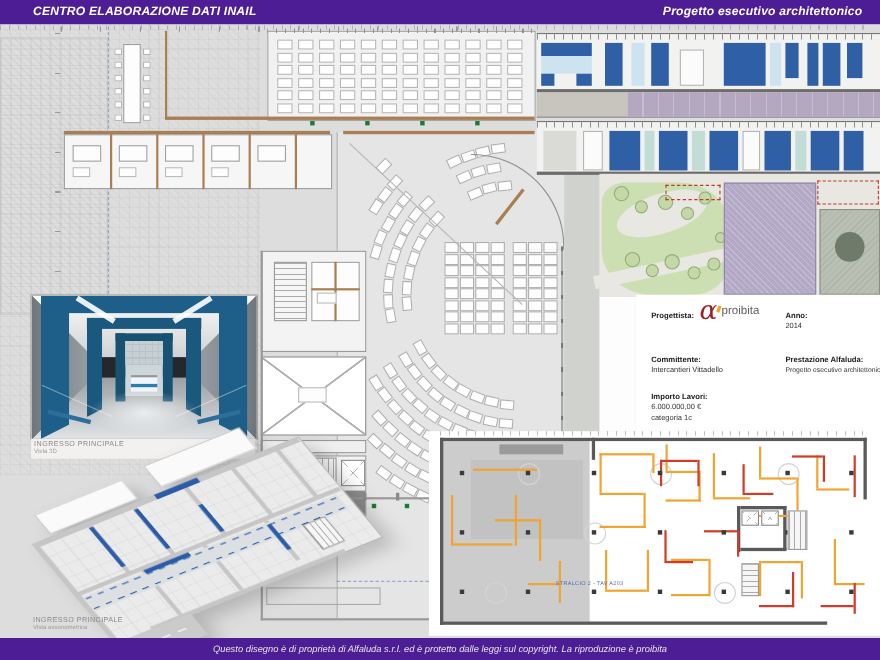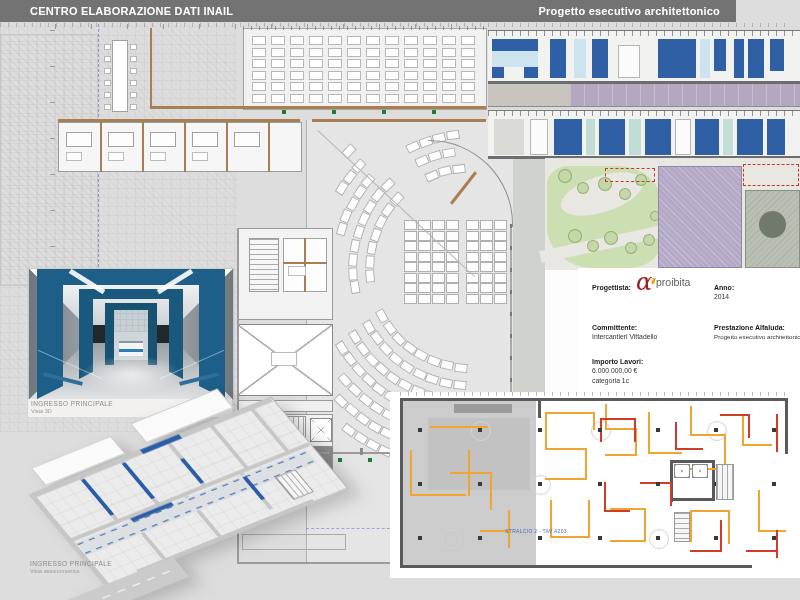--- a/index.html
+++ b/index.html
@@ -1,20 +1,20 @@
 <!DOCTYPE html>
 <html><head>
 <meta charset="utf-8">
 <style>
   html,body{margin:0;padding:0;background:#9a9a9a;}
   #board{position:relative;width:800px;height:600px;background:#dcdddc;overflow:hidden;
          font-family:"Liberation Sans",sans-serif;}
   .abs{position:absolute;}
   
-  .bar{position:absolute;left:0;width:736px;background:#737373;color:#fff;box-sizing:border-box;}
+  .bar{position:absolute;left:0;width:800px;background:#4c1d95;color:#fff;box-sizing:border-box;font-style:italic;}
   #topbar{top:0;height:22px;font-size:11px;font-weight:bold;display:flex;justify-content:space-between;
           align-items:center;padding:0 16px 0 30px;letter-spacing:.2px;}
   #botbar{top:580px;height:20px;font-size:8.5px;color:#e4e4e4;display:flex;align-items:center;justify-content:center;}
   
   .hatch{background-image:repeating-linear-gradient(45deg,rgba(100,100,100,.05) 0 1px,transparent 1px 5px),
          repeating-linear-gradient(0deg,rgba(100,100,100,.07) 0 1px,transparent 1px 9px),
          repeating-linear-gradient(90deg,rgba(100,100,100,.07) 0 1px,transparent 1px 9px);}
   .desk{position:absolute;background:#fff;border:.5px solid #b7b7b7;}
   .seat{position:absolute;background:#fdfdfd;border:.5px solid #b0b0b0;}
   .chair{position:absolute;background:#fff;border:.5px solid #b7b7b7;}
@@ -654,13 +654,16 @@
     <div class="xbox" style="left:302px;top:72px;width:16px;height:14px;"></div>
     <div class="stairsV" style="left:326px;top:72px;width:18px;height:36px;"></div>
     <div class="stairs" style="left:284px;top:120px;width:16px;height:30px;"></div>
     <div class="abs" style="left:86px;top:136px;width:120px;text-align:center;font-size:5px;color:#5566c0;letter-spacing:.3px;">STRALCIO 2 - TAV A203</div>
   </div>
 
   <div class="bar" id="topbar">
     <span>CENTRO ELABORAZIONE DATI INAIL</span>
     <span>Progetto esecutivo architettonico</span>
   </div>
+  <div class="bar" id="botbar">
+    <span>Questo disegno è di proprietà di Alfaluda s.r.l. ed è protetto dalle leggi sul copyright.  La riproduzione è proibita</span>
+  </div>
 </div>
 
 </body></html>

